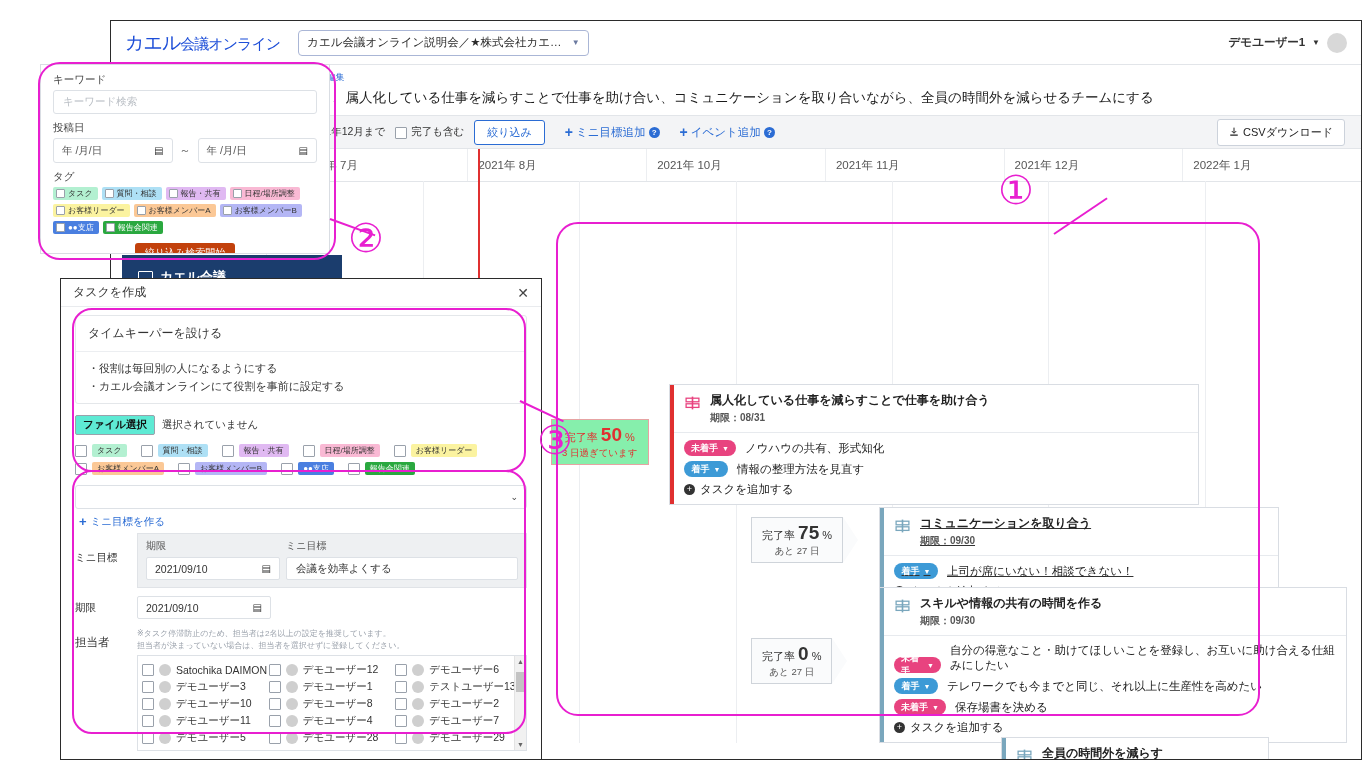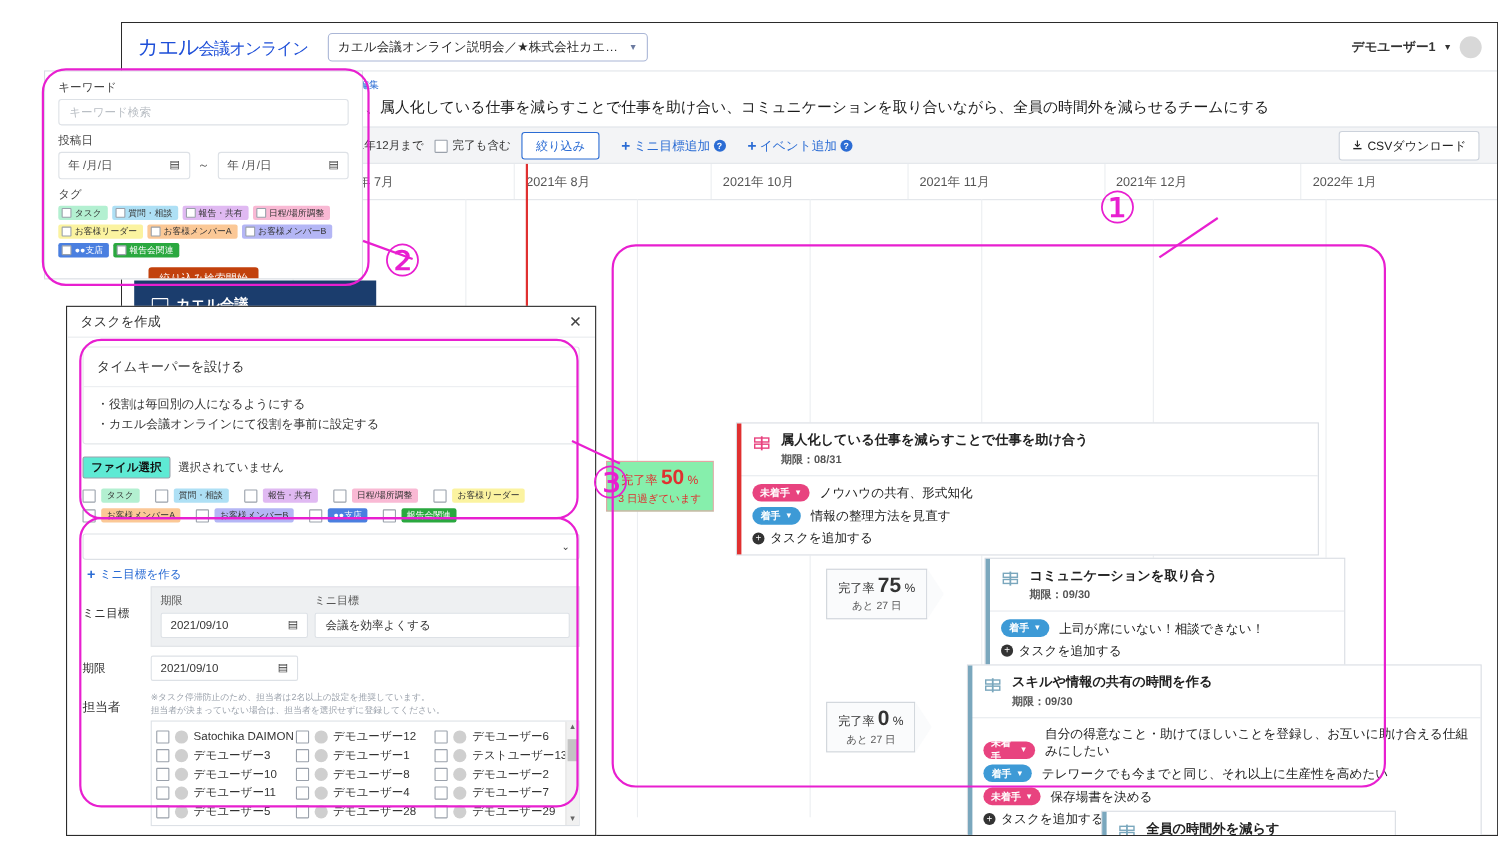--- a/index.html
+++ b/index.html
@@ -321,21 +321,21 @@
     </div>
 
     <div class="flag" style="left:640px;top:368px;">
       <div class="box">
         <div class="flag-line1"><span>完了率</span> <span class="num">75</span> <span>%</span></div>
         <div class="flag-line2">あと 27 日</div>
       </div>
       <div class="tip"></div>
     </div>
 
-    <div class="card" style="left:784px;top:358px;width:328px;">
+    <div class="card" style="left:768px;top:358px;width:400px;text-decoration:underline;">
       <div class="accent" style="background:#7aa7bd;"></div>
       <div class="card-head">
         <svg class="sign-icon" width="17" height="16" viewBox="0 0 20 20">
           <rect x="9" y="2" width="2" height="16" fill="#7aa7bd"></rect>
             <rect x="2" y="4" width="16" height="4.5" fill="none" stroke="#7aa7bd" stroke-width="1.6"></rect>
             <rect x="2" y="11" width="16" height="4.5" fill="none" stroke="#7aa7bd" stroke-width="1.6"></rect>
         </svg>
         <div>
           <div class="card-title">コミュニケーションを取り合う</div>
           <div class="card-due">期限：09/30</div>
@@ -357,21 +357,21 @@
     </div>
 
     <div class="flag" style="left:640px;top:489px;">
       <div class="box">
         <div class="flag-line1"><span>完了率</span> <span class="num">0</span> <span>%</span></div>
         <div class="flag-line2">あと 27 日</div>
       </div>
       <div class="tip"></div>
     </div>
 
-    <div class="card" style="left:768px;top:455px;width:468px;">
+    <div class="card" style="left:768px;top:438px;width:468px;">
       <div class="accent" style="background:#7aa7bd;"></div>
       <div class="card-head">
         <svg class="sign-icon" width="17" height="16" viewBox="0 0 20 20">
           <rect x="9" y="2" width="2" height="16" fill="#7aa7bd"></rect>
             <rect x="2" y="4" width="16" height="4.5" fill="none" stroke="#7aa7bd" stroke-width="1.6"></rect>
             <rect x="2" y="11" width="16" height="4.5" fill="none" stroke="#7aa7bd" stroke-width="1.6"></rect>
         </svg>
         <div>
           <div class="card-title">スキルや情報の共有の時間を作る</div>
           <div class="card-due">期限：09/30</div>

